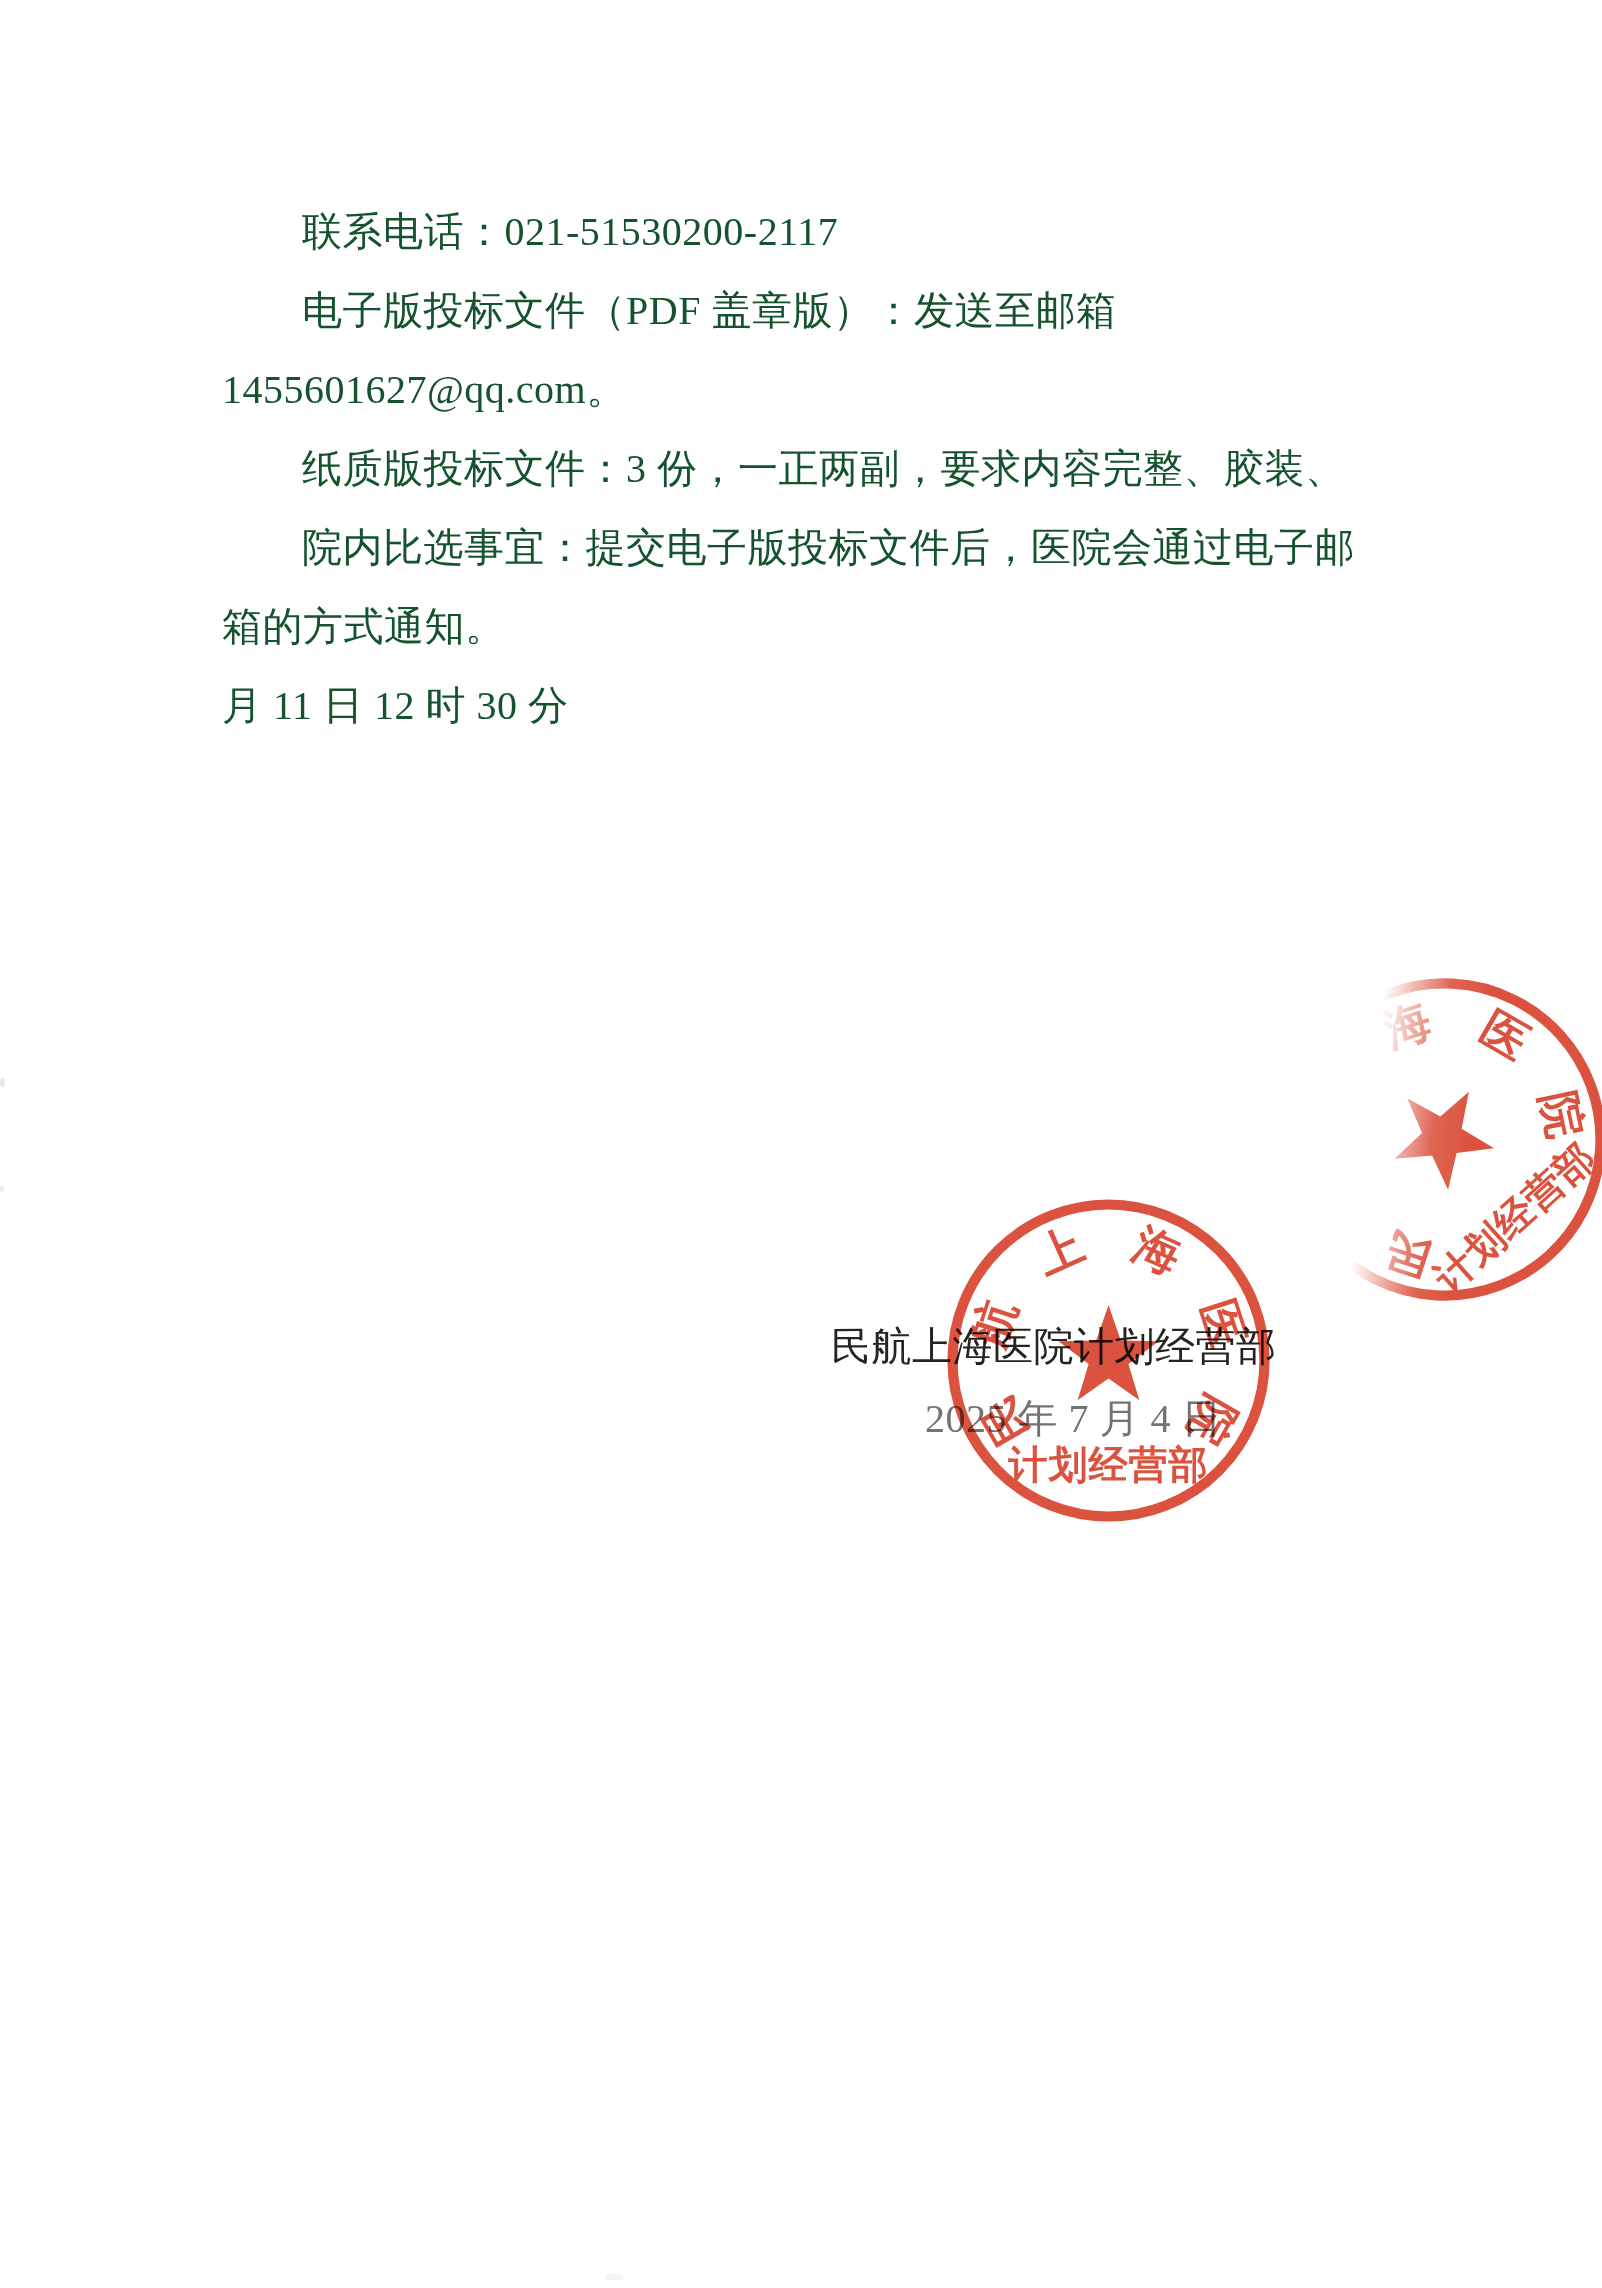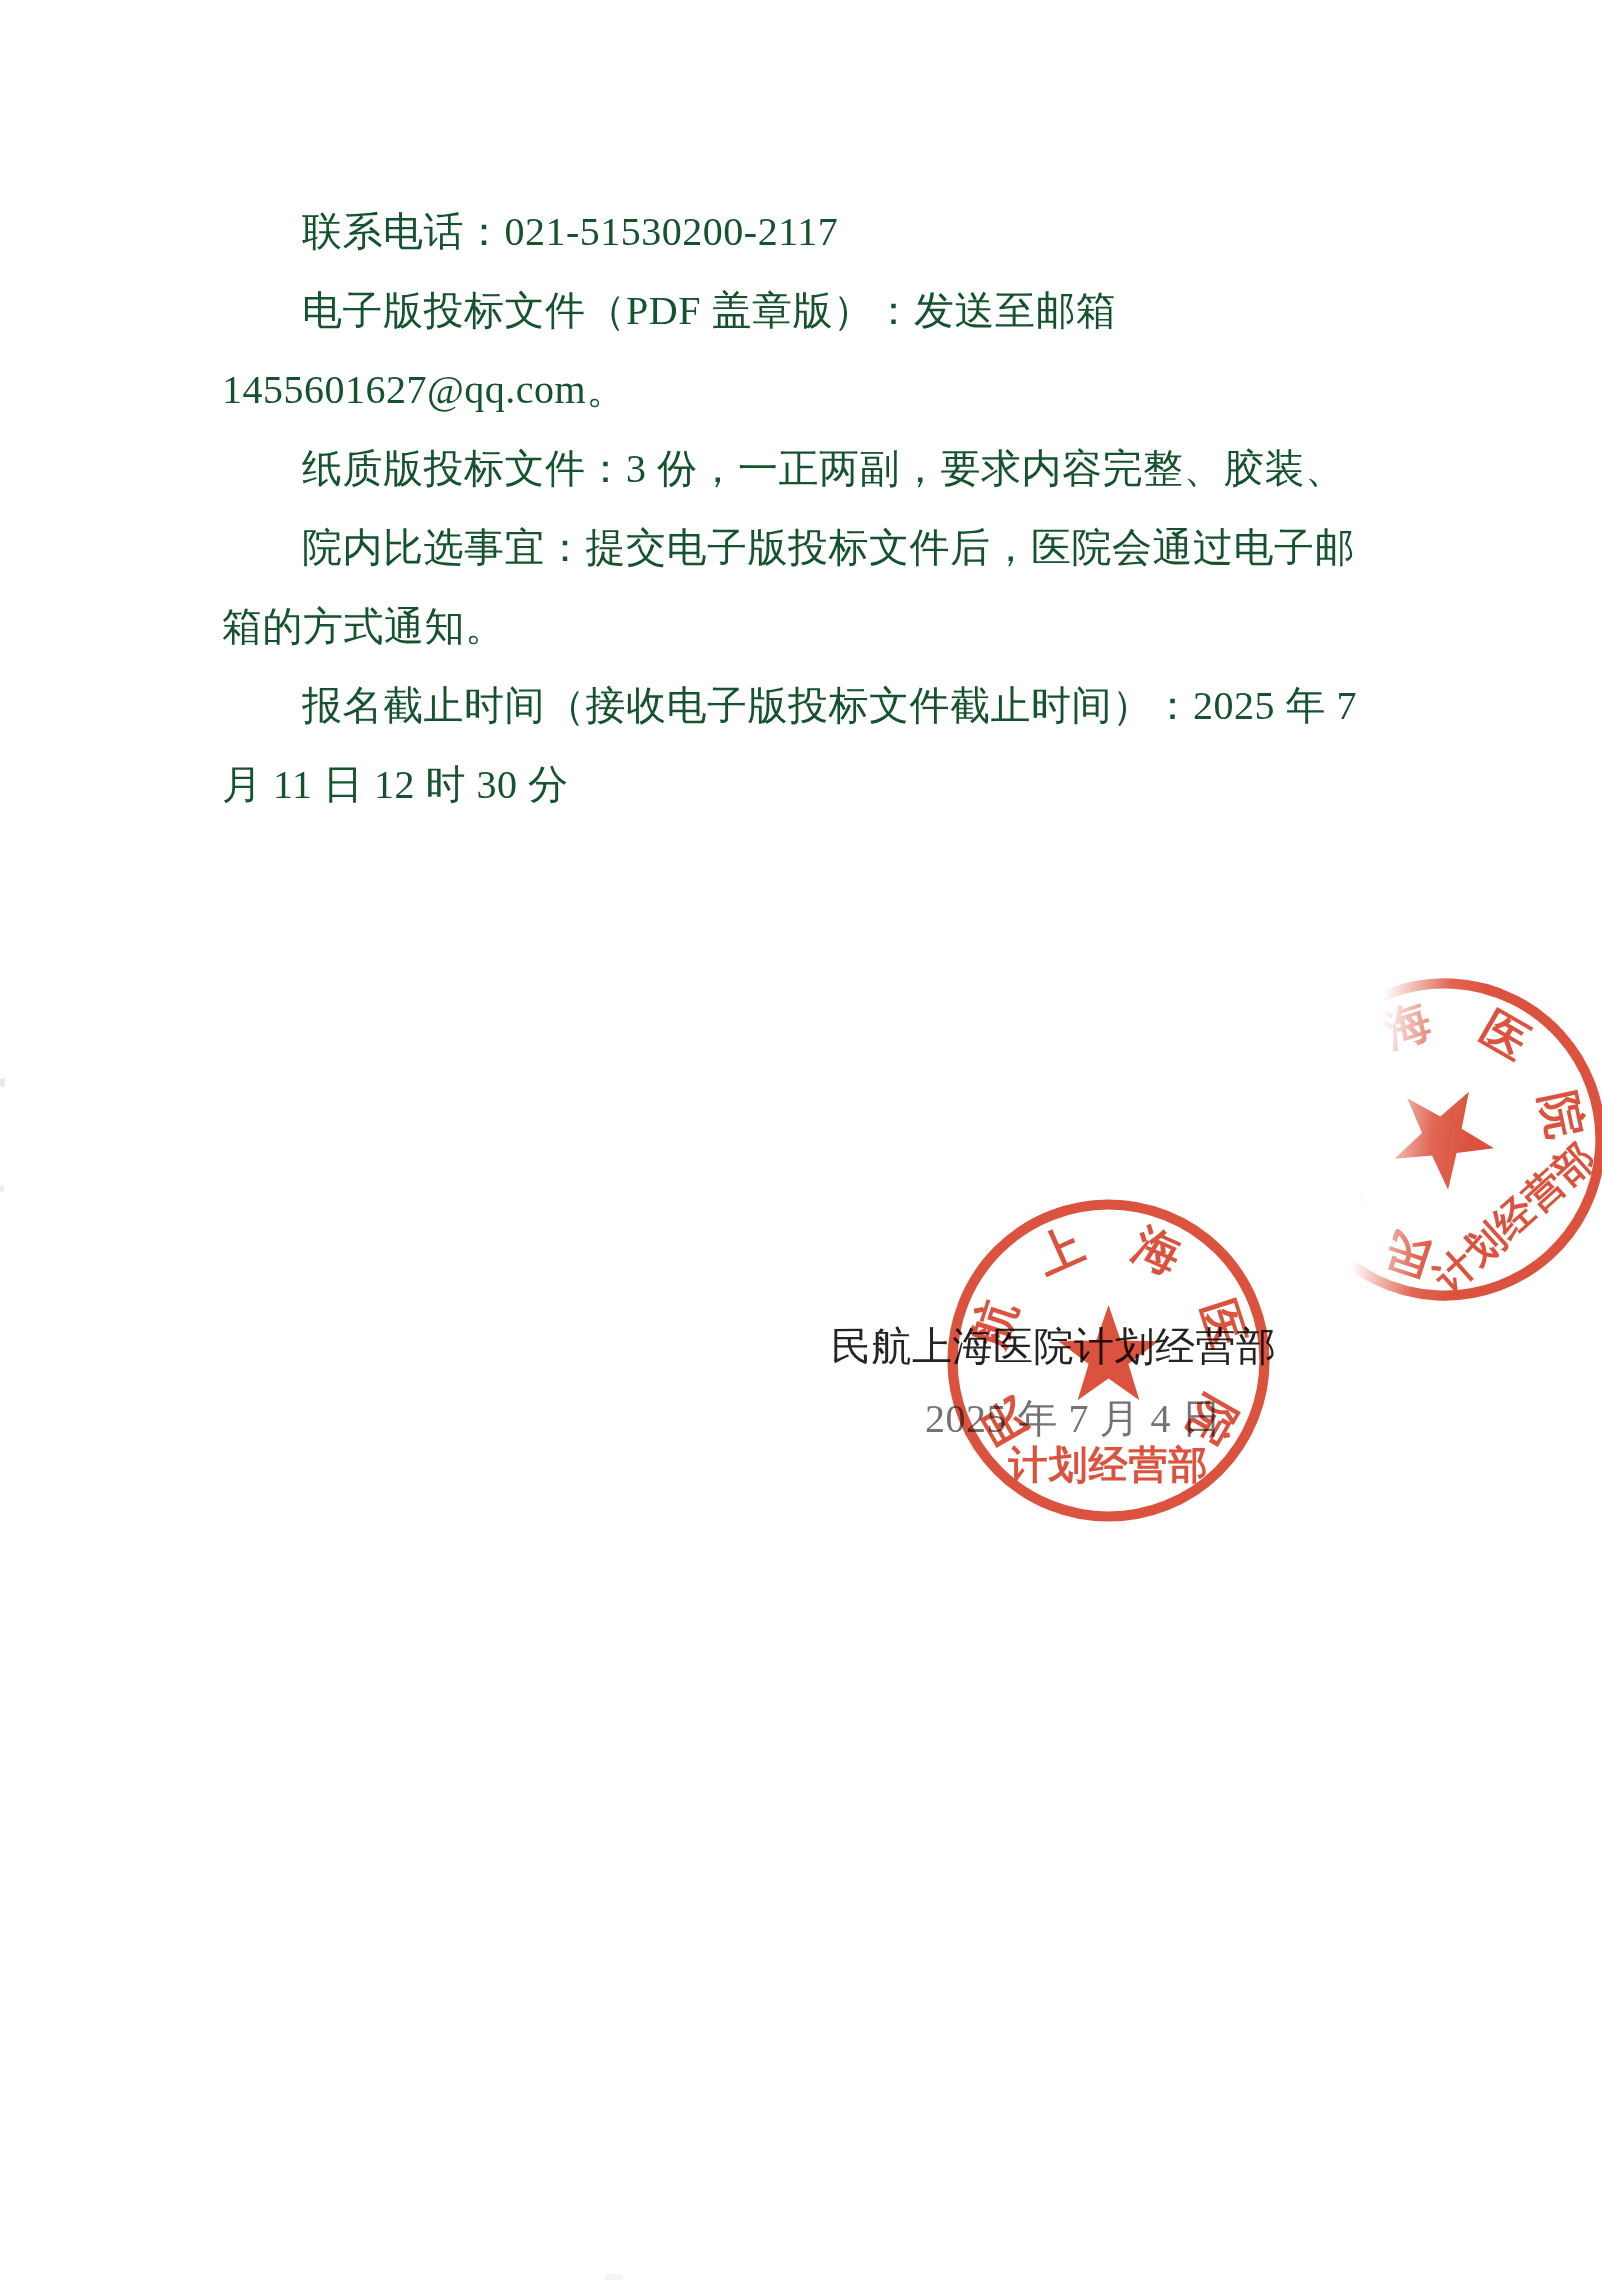--- a/index.html
+++ b/index.html
@@ -62,21 +62,20 @@
 </head>
 <body>
 
 <div class="doc-body">
     <div class="line indent">联系电话：021-51530200-2117</div>
     <div class="line indent bold">电子版投标文件（PDF 盖章版）：发送至邮箱</div>
     <div class="line">1455601627@qq.com。</div>
     <div class="line indent">纸质版投标文件：3 份，一正两副，要求内容完整、胶装、</div>
     <div class="line indent">院内比选事宜：提交电子版投标文件后，医院会通过电子邮</div>
     <div class="line">箱的方式通知。</div>
-    <div class="line indent">报名截止时间（接收电子版投标文件截止时间）：2025 年 7</div>
     <div class="line">月 11 日 12 时 30 分</div>
   </div>
 
 <div>
   <div class="sig-org">民航上海医院计划经营部</div>
   <div class="sig-date">2025 年 7 月 4 日</div>
 </div>
 
 <svg id="stamp-main" class="stamp" viewBox="0 0 360 360">
     <g>

